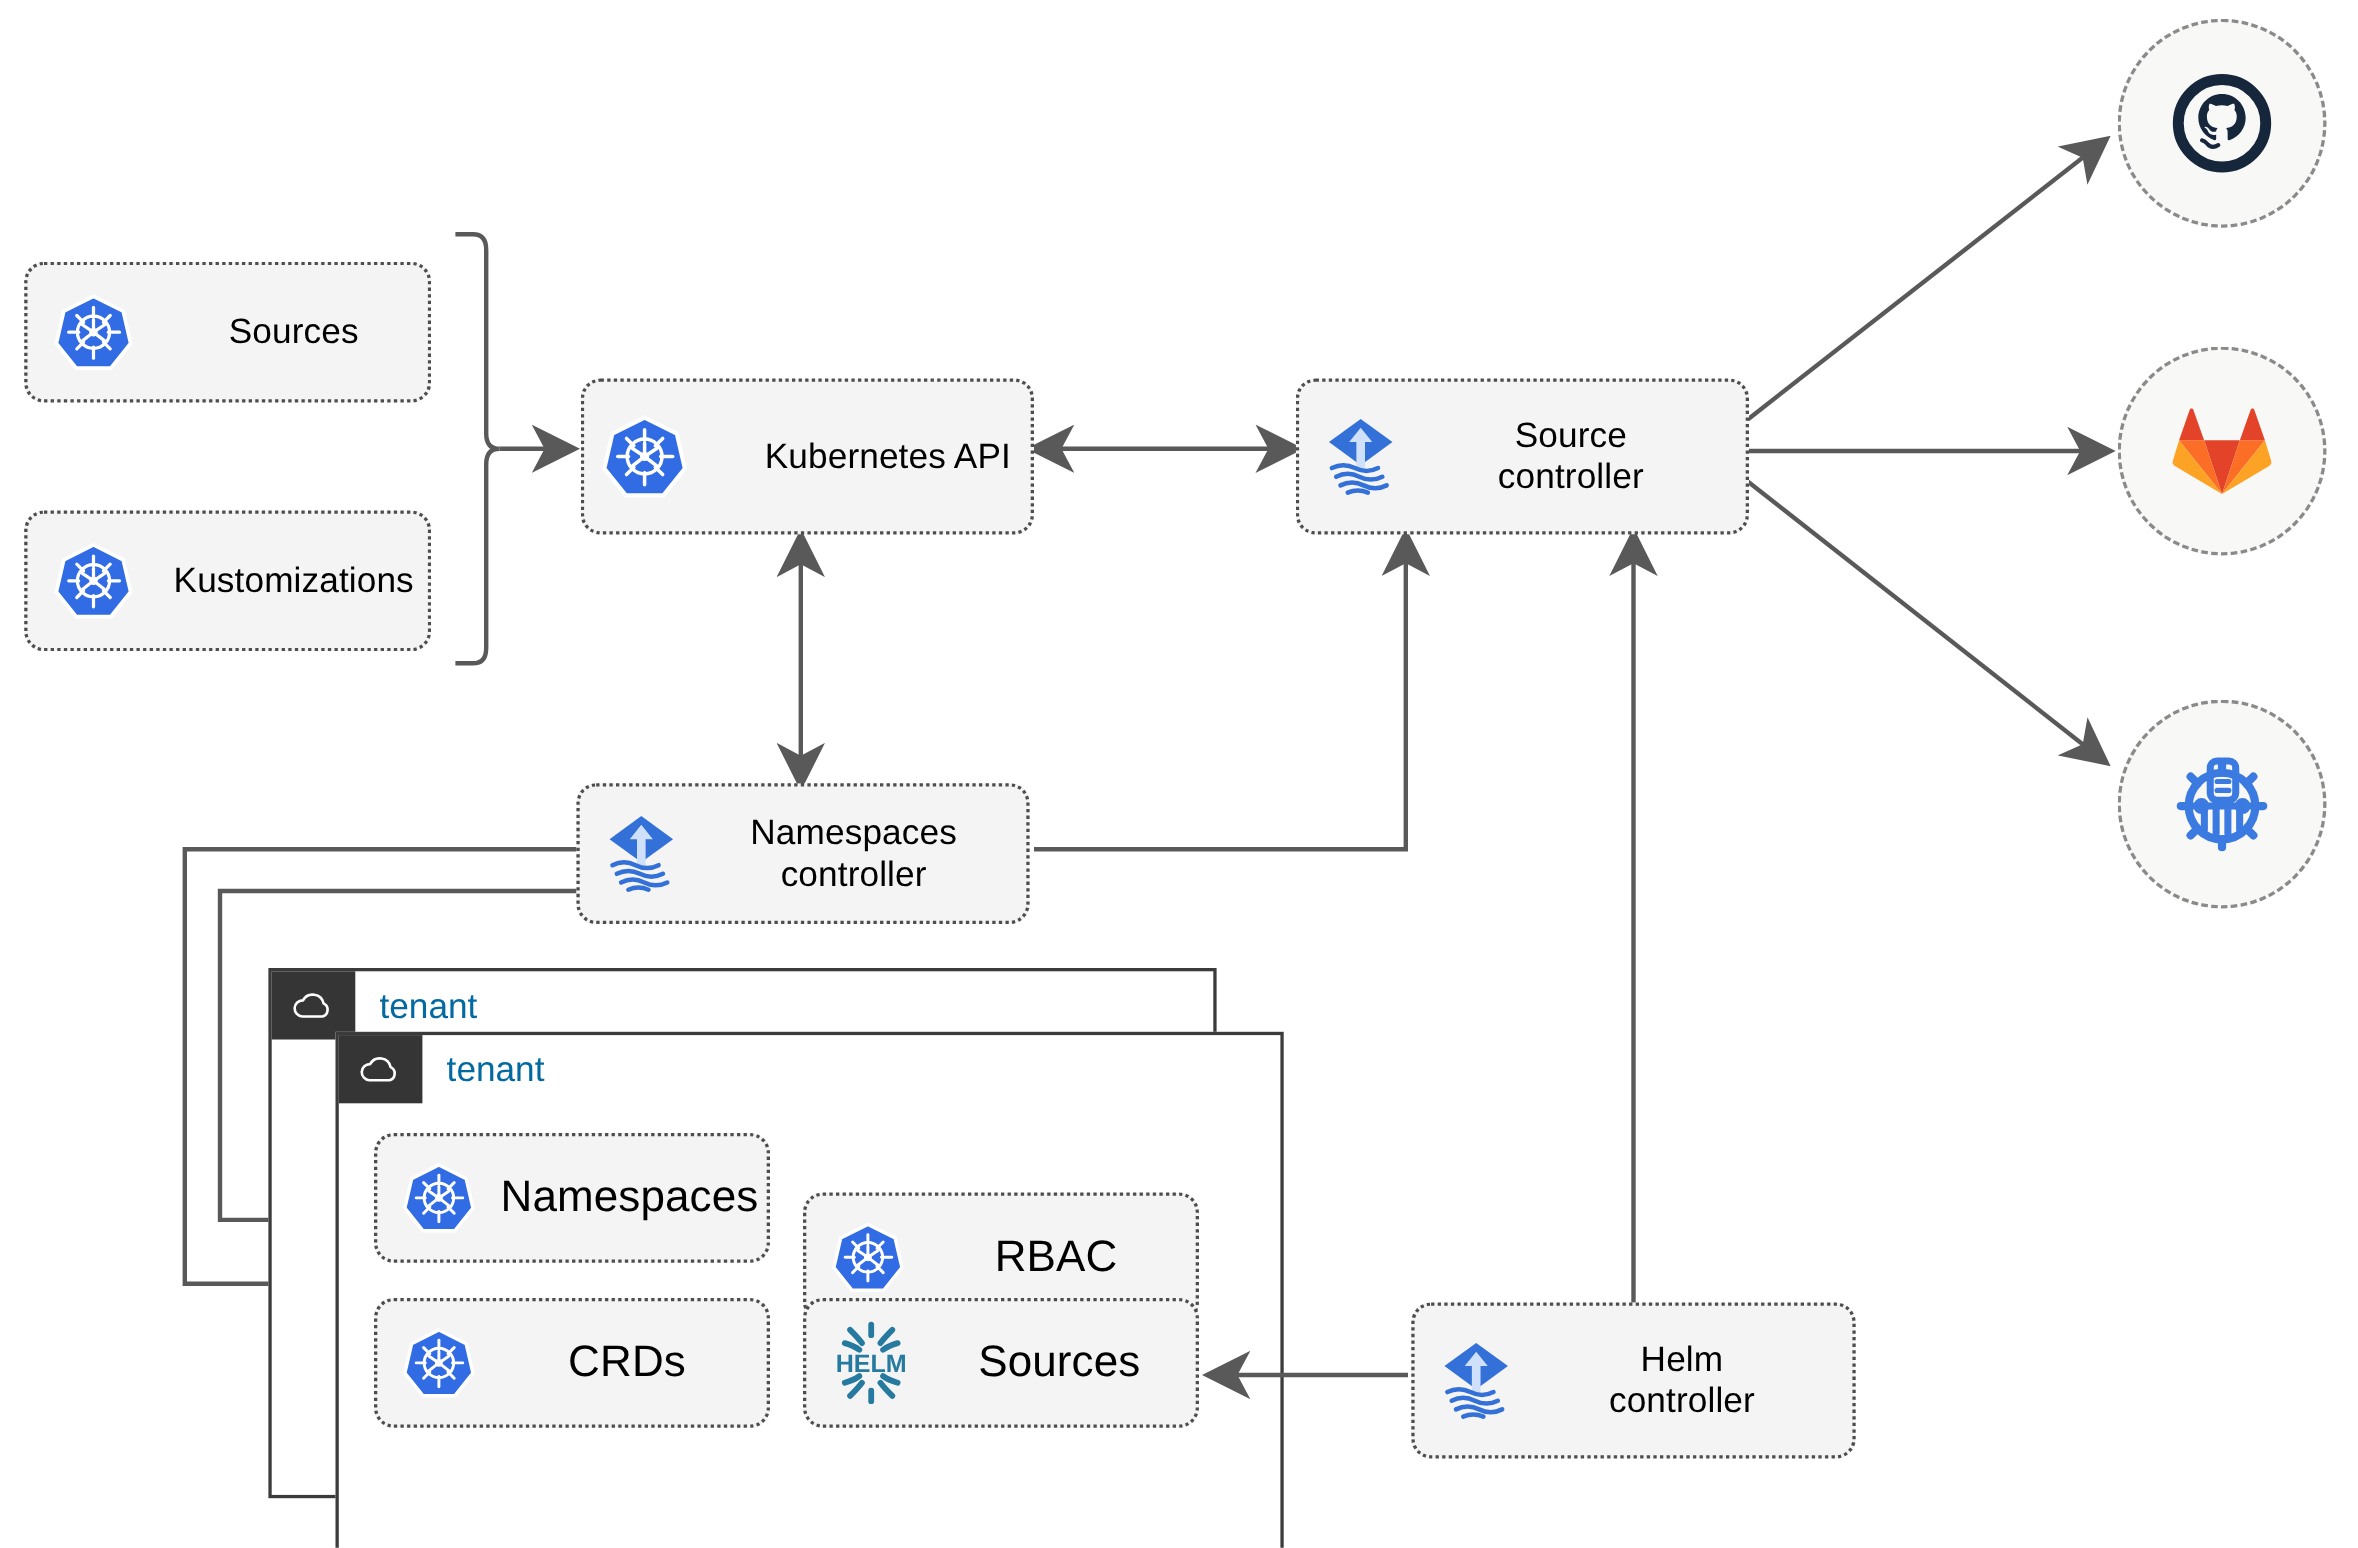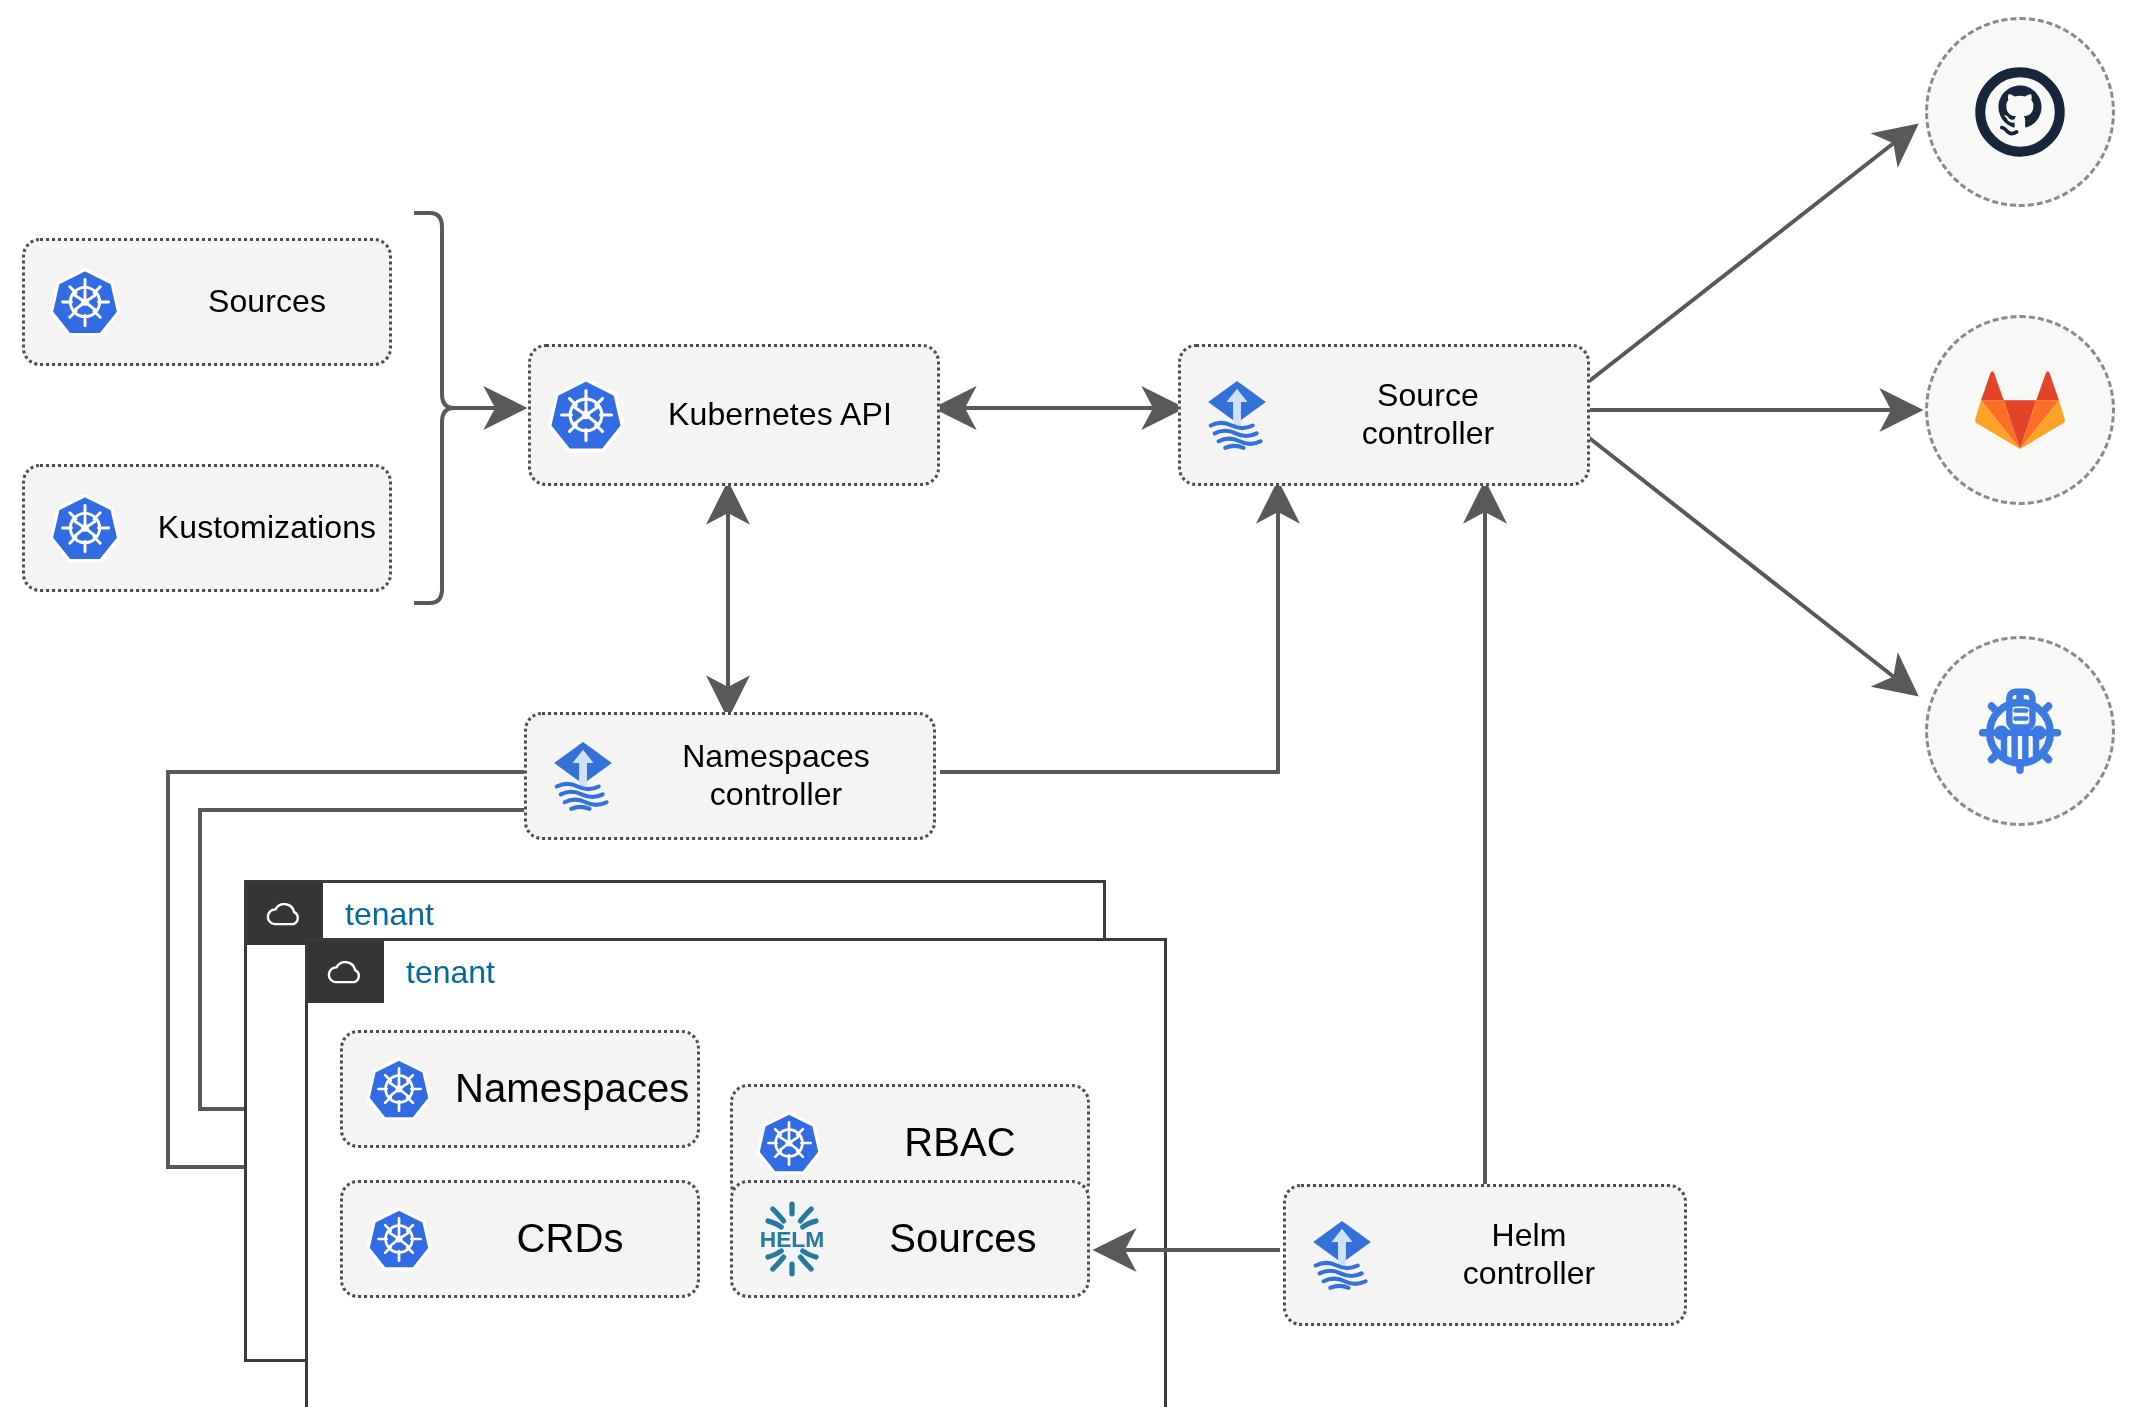--- a/index.html
+++ b/index.html
@@ -159,21 +159,21 @@
           <line x1="45.5" y1="18.5" x2="40" y2="24"></line>
             <line x1="24" y1="40" x2="18.5" y2="45.5"></line>
           <line x1="32" y1="22" x2="32" y2="32"></line>
             <line x1="32" y1="32" x2="41" y2="26"></line>
           <line x1="32" y1="32" x2="41" y2="39"></line>
             <line x1="32" y1="32" x2="23" y2="39"></line>
           <line x1="32" y1="32" x2="23" y2="26"></line>
         </g>
       </svg>
     </span>
-    <span class="lbl" style="padding-right:18px;">Kubernetes API</span>
+    <span class="lbl" style="padding-right:18px;text-align:right;">Kubernetes API</span>
   </div>
 
   <div class="node" style="left:1178px;top:344px;width:412px;height:142px;">
     <span class="ico" style="width:112px;">
       <svg width="84" height="84" viewBox="0 0 64 64">
         <path d="M32 6 L54 22 L32 38 L10 22 Z" fill="#3371d8"></path>
         <path d="M32 12 L40 22 L35 22 L35 40 L29 40 L29 22 L24 22 Z" fill="#cfe0fb"></path>
         <g stroke="#3371d8" stroke-width="3.1" stroke-linecap="round" fill="none">
           <path d="M12 40 Q20 36 28 40 Q36 44 44 40"></path>
           <path d="M15 46 Q23 42 31 46 Q39 50 47 46"></path>

